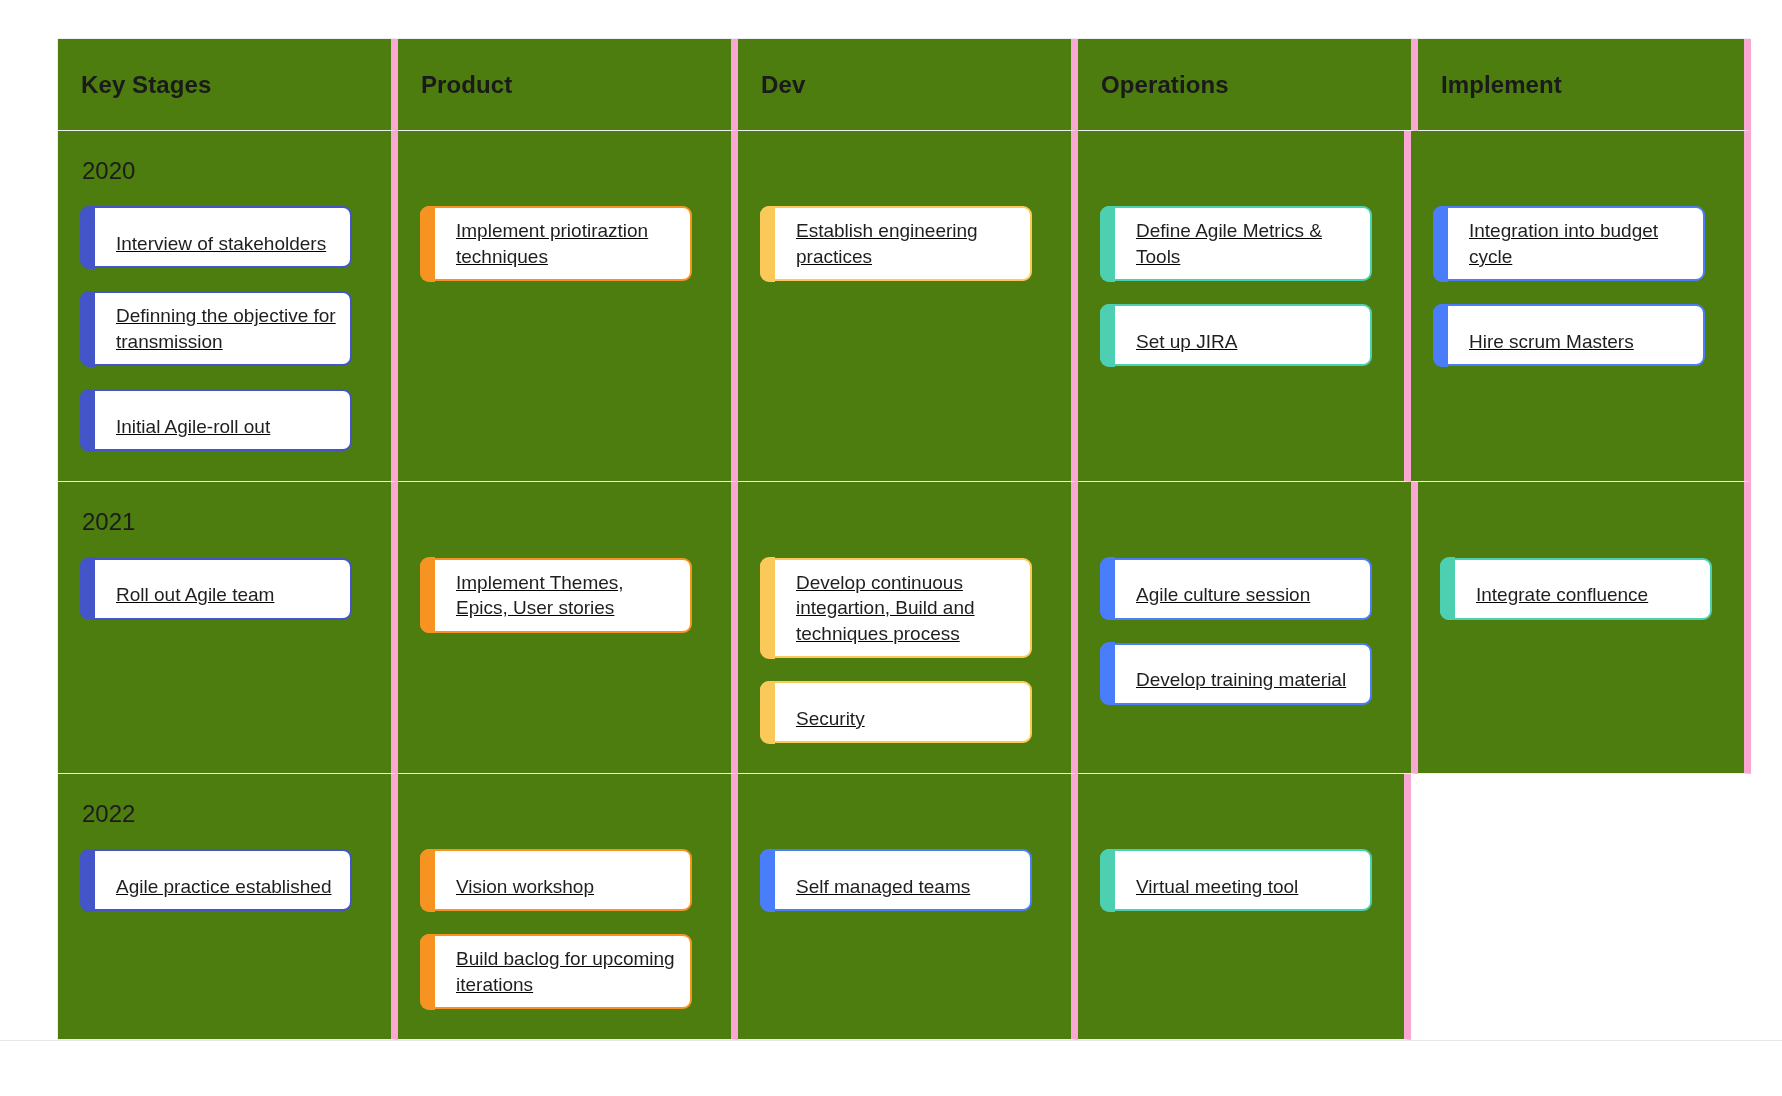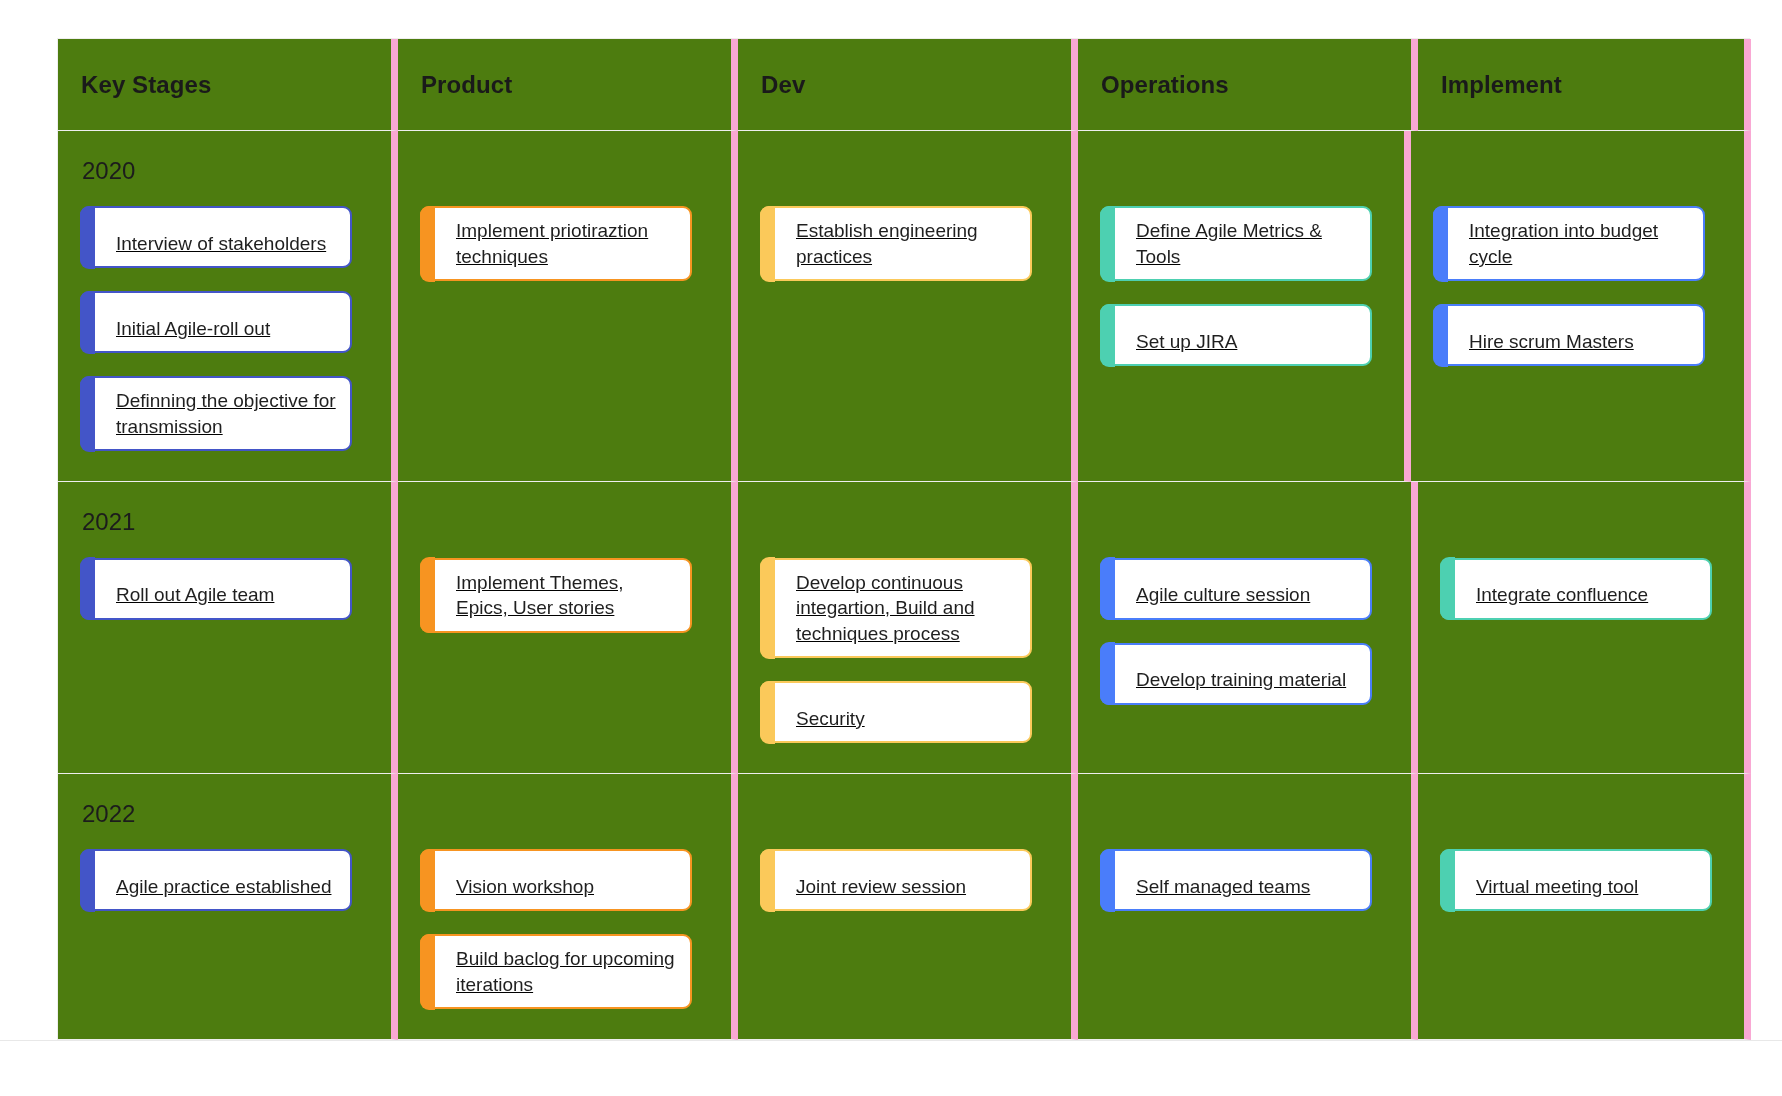--- a/index.html
+++ b/index.html
@@ -151,24 +151,24 @@
     </div>
 
     <div id="body-rows">
         <div class="row">
           <div class="cell body-cell col-0">
             <div class="year-label">2020</div>
             <div class="card accent-keystages">
               <span class="card-label">Interview of stakeholders</span>
             </div>
             <div class="card accent-keystages">
+              <span class="card-label">Definning the objective for transmission</span>
+            </div>
+            <div class="card accent-keystages">
               <span class="card-label">Initial Agile-roll out</span>
-            </div>
-            <div class="card accent-keystages">
-              <span class="card-label">Definning the objective for transmission</span>
             </div>
           </div>
           <div class="cell body-cell col-1">
             <div class="year-label" style="visibility: hidden;">&nbsp;</div>
             <div class="card accent-product">
               <span class="card-label">Implement priotiraztion techniques</span>
             </div>
           </div>
           <div class="cell body-cell col-2">
             <div class="year-label" style="visibility: hidden;">&nbsp;</div>
@@ -242,26 +242,20 @@
           </div>
           <div class="cell body-cell col-1">
             <div class="year-label" style="visibility: hidden;">&nbsp;</div>
             <div class="card accent-product">
               <span class="card-label">Vision workshop</span>
             </div>
             <div class="card accent-product">
               <span class="card-label">Build baclog for upcoming iterations</span>
             </div>
           </div>
-          <div class="cell body-cell col-2">
-            <div class="year-label" style="visibility: hidden;">&nbsp;</div>
-            <div class="card accent-dev">
-              <span class="card-label">Joint review session</span>
-            </div>
-          </div>
           <div class="cell body-cell col-3">
             <div class="year-label" style="visibility: hidden;">&nbsp;</div>
             <div class="card accent-operations">
               <span class="card-label">Self managed teams</span>
             </div>
           </div>
           <div class="cell body-cell col-4">
             <div class="year-label" style="visibility: hidden;">&nbsp;</div>
             <div class="card accent-implement">
               <span class="card-label">Virtual meeting tool</span>

